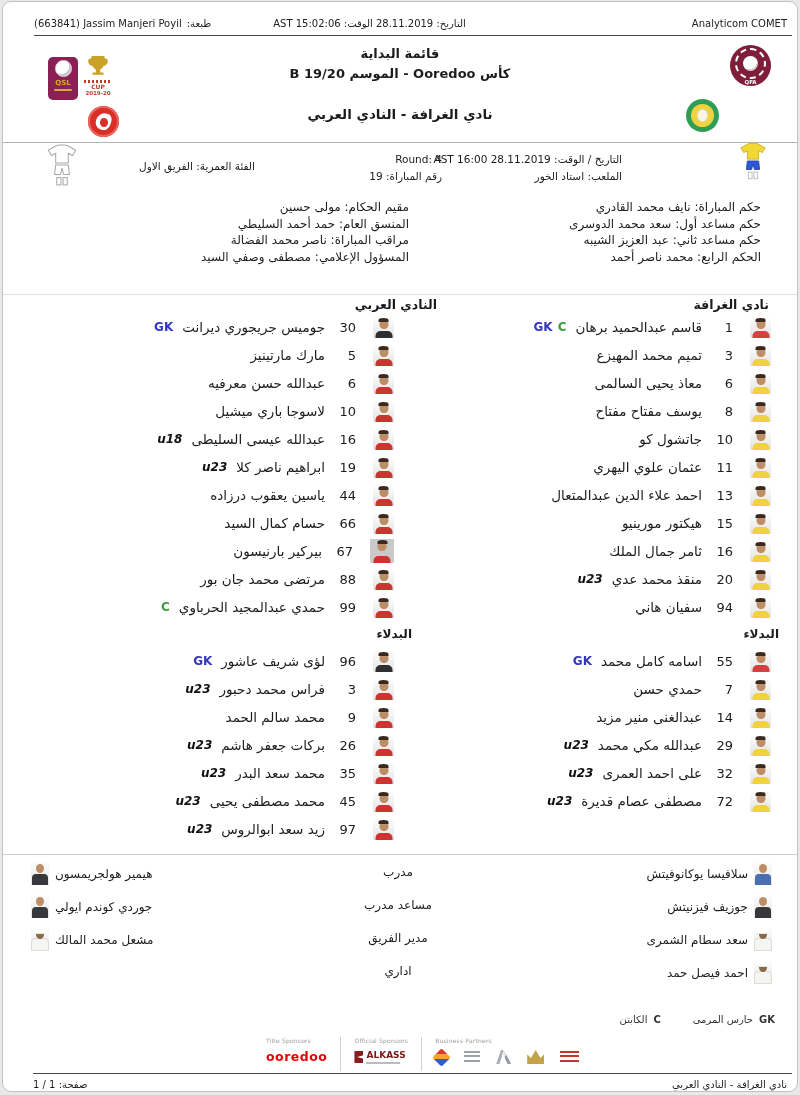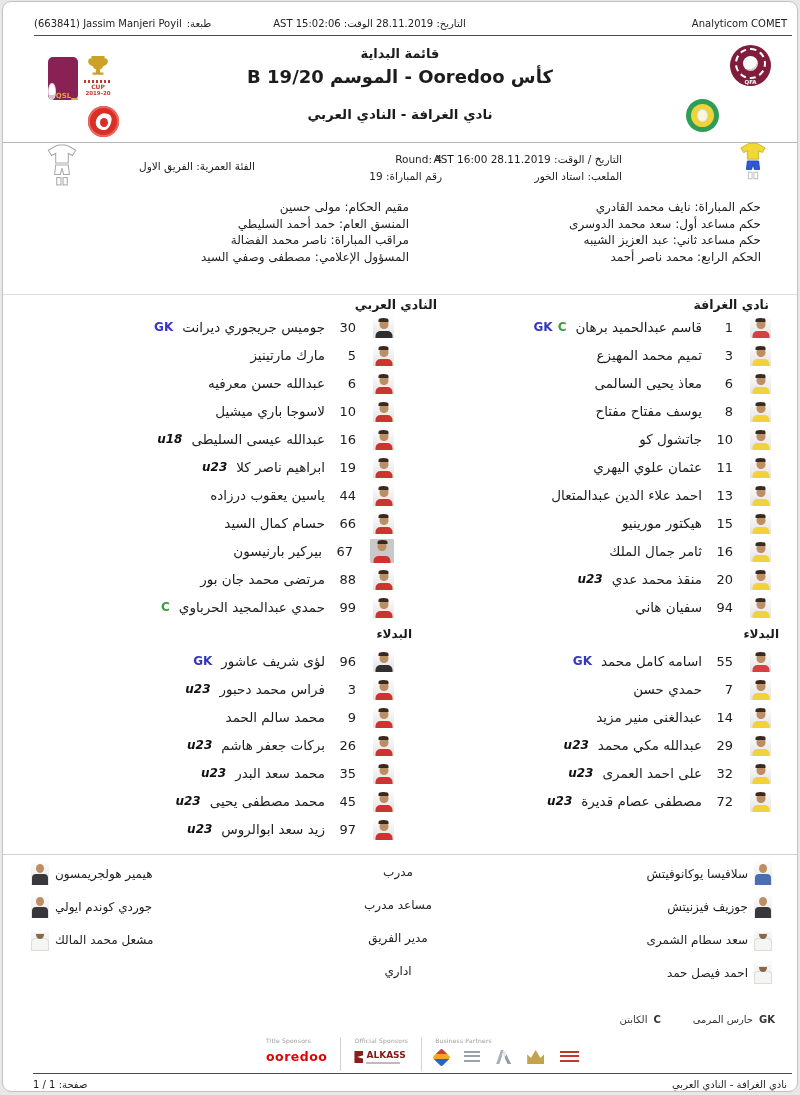--- a/index.html
+++ b/index.html
@@ -8,27 +8,27 @@
 
   
   .topbar{position:absolute;top:16px;left:31px;right:10px;display:flex;align-items:baseline;font-size:10px;color:#222;}
   .topbar .print{display:flex;gap:5px;}
   .topbar .tdate{margin-left:62px;}
   .topbar .spacer{flex:1;}
   .hr1{position:absolute;top:33px;left:31px;right:5px;border-top:1.6px solid #4a4a4a;}
 
   
   .h-title{position:absolute;top:44px;left:0;right:0;text-align:center;font-weight:bold;font-size:13px;}
-  .h-comp{position:absolute;top:64px;left:0;right:0;text-align:center;font-weight:bold;font-size:18px;}
+  .h-comp{position:absolute;top:64px;left:0;right:0;text-align:center;font-weight:bold;font-size:13px;}
   .h-fixture{position:absolute;top:104px;left:0;right:0;text-align:center;font-weight:bold;font-size:13.5px;}
   .hr2{position:absolute;top:140px;left:0;right:0;border-top:1px solid #b5b5b5;}
   .hr3{position:absolute;top:292px;left:0;right:0;border-top:1px solid #e0e0e0;}
 
   
-  .qsl-logo{position:absolute;left:45px;top:55px;width:30px;height:43px;background:#8a2155;border-radius:5px;display:flex;flex-direction:row;align-items:flex-end;}
+  .qsl-logo{position:absolute;left:45px;top:55px;width:30px;height:43px;background:#8a2155;border-radius:5px;display:flex;flex-direction:column;align-items:center;}
   .qsl-ball{width:15px;height:15px;border-radius:50%;background:radial-gradient(circle at 35% 35%,#fff 55%,#cfc6cd 56%);margin-top:3px;border:1px solid #e8dbe2;}
   .qsl-txt{color:#d9a93c;font-weight:bold;font-size:7px;margin-top:2px;}
   .qsl-sub{width:18px;height:2px;background:#d9a93c;margin-top:2px;border-radius:1px;}
   .cup-logo{position:absolute;left:78px;top:53px;width:34px;height:48px;display:flex;flex-direction:column;align-items:center;}
   .cup-dots{width:28px;height:3px;margin-top:1px;background:repeating-linear-gradient(90deg,#c0392b 0 2px,transparent 2px 4px);}
   .cup-txt{color:#c0392b;font-weight:bold;font-size:6px;line-height:7px;}
   .cup-season{color:#c0392b;font-weight:bold;font-size:5.5px;line-height:6px;}
   .arabi-logo{position:absolute;left:85px;top:104px;width:31px;height:31px;border-radius:50%;background:#da2f27;box-shadow:inset 0 0 0 2px #e9655e;position:absolute;overflow:hidden;}
   .arabi-logo::after{content:'';position:absolute;left:8px;top:7px;width:15px;height:17px;background:#fff;border-radius:60% 40% 50% 50%;transform:rotate(18deg);}
   .arabi-logo::before{content:'';position:absolute;left:12px;top:12px;width:8px;height:9px;background:#da2f27;border-radius:50%;z-index:1;}

